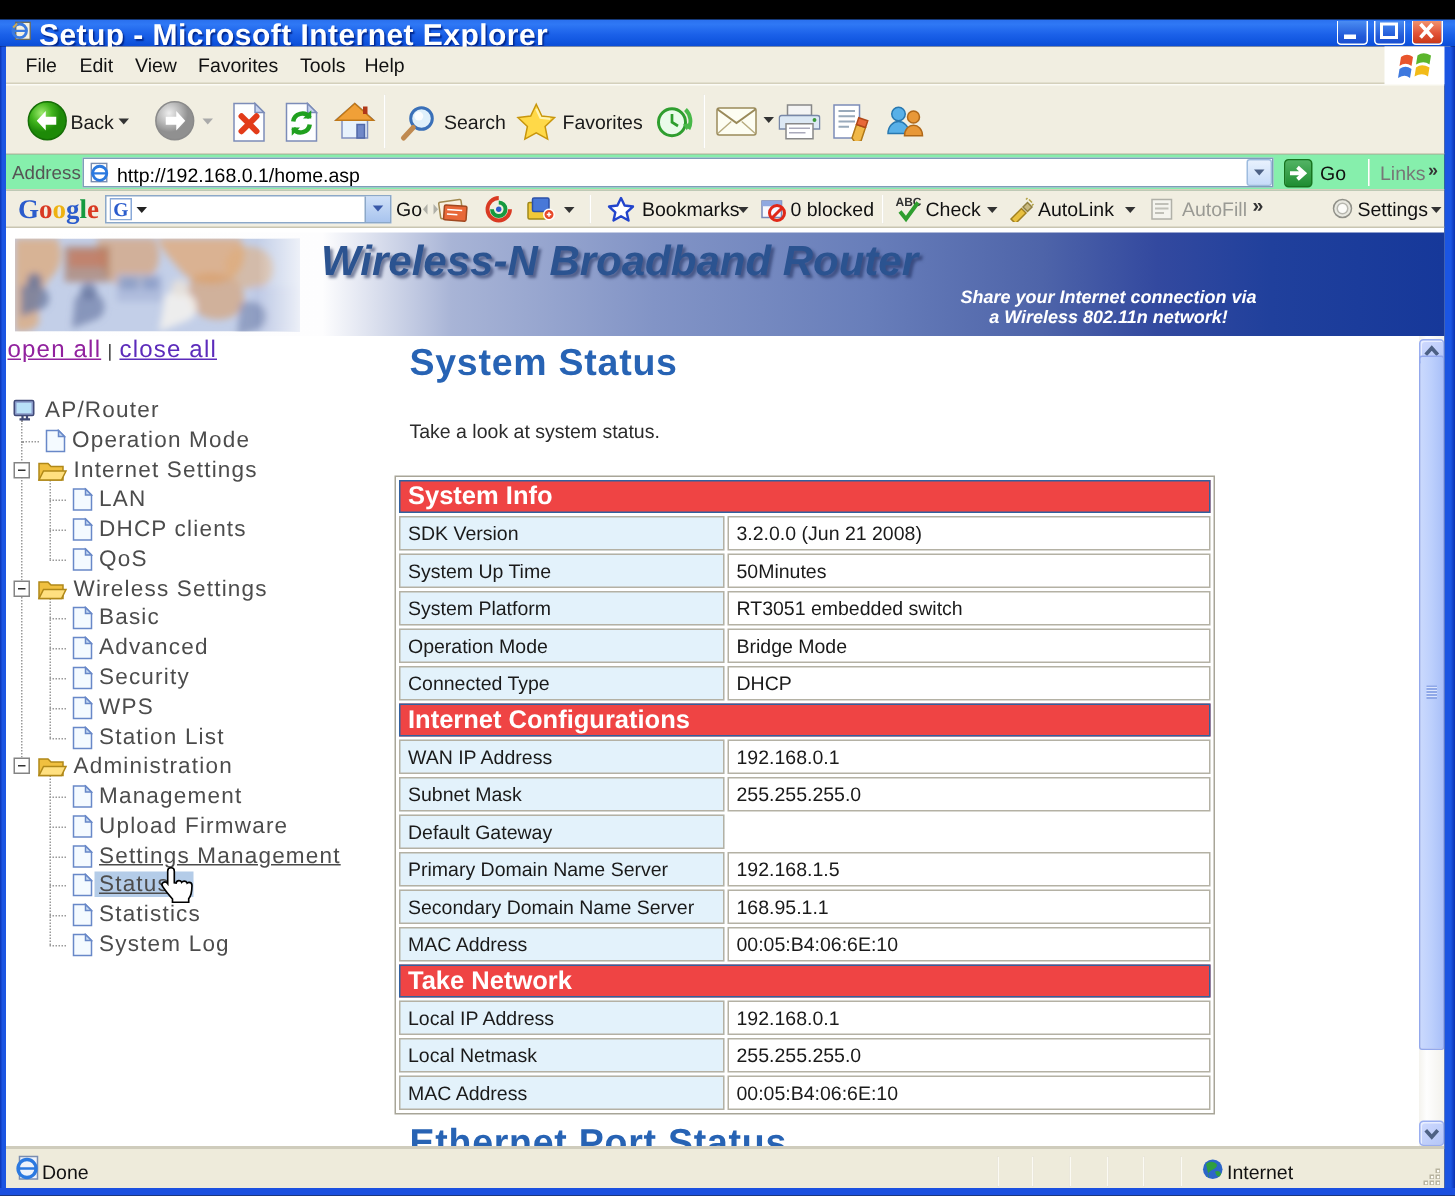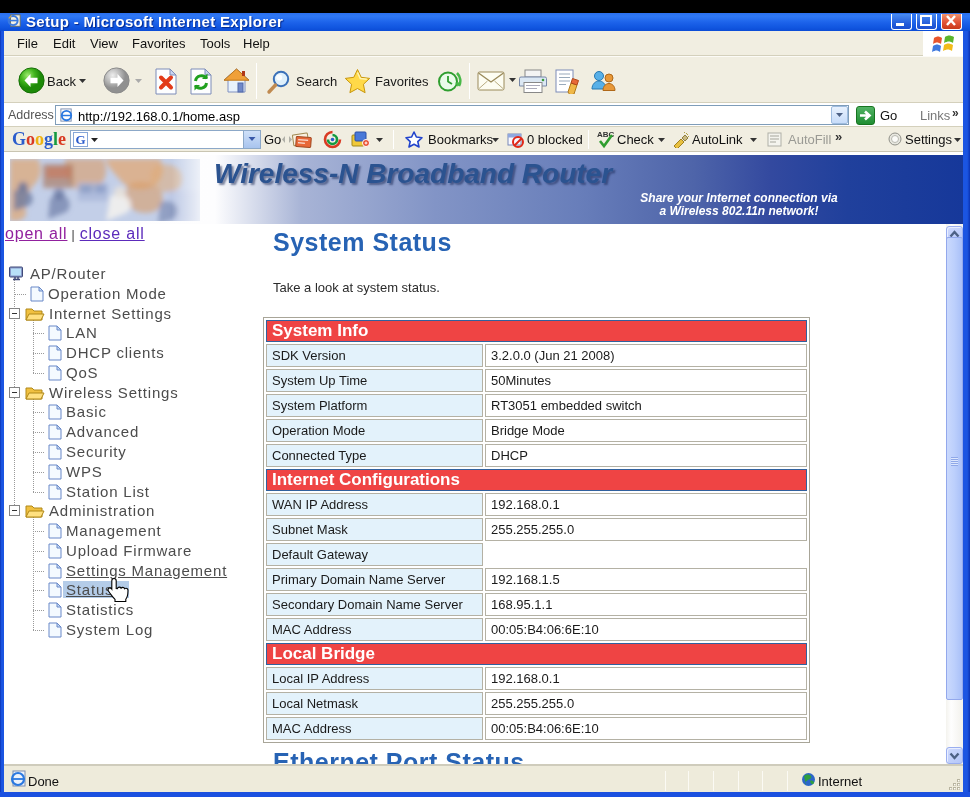--- a/index.html
+++ b/index.html
@@ -1,39 +1,39 @@
 <!DOCTYPE html>
 <html><head><meta charset="utf-8">
 <style>
 *{margin:0;padding:0;box-sizing:border-box}
 html,body{width:970px;height:797px;background:#000;font-family:"Liberation Sans",sans-serif;overflow:hidden}
 #root{position:absolute;left:0;top:0;width:970px;height:797px;background:#000}
 .abs{position:absolute}
 
 #titlebar{left:0;top:13px;width:970px;height:18px;background:linear-gradient(180deg,#2a70ee 0%,#2f78f5 18%,#1b61e9 55%,#1156e0 80%,#0b4cd6 100%)}
 #tbicon{left:7px;top:14px;width:14px;height:14px}
-#tbtext{left:26px;top:13px;color:#fff;font-weight:bold;font-size:15px;letter-spacing:.3px;text-shadow:1px 1px 1px #00268c;white-space:nowrap}
+#tbtext{left:26px;top:13px;color:#fff;font-weight:bold;font-size:20px;letter-spacing:.3px;text-shadow:1px 1px 1px #00268c;white-space:nowrap}
 .wbtn{top:14px;width:21px;height:16px;border-radius:0 0 3px 3px;border:1px solid #fff;border-top:none;color:#fff;text-align:center;font-size:11px;line-height:14px;font-weight:bold}
 #bmin{left:891px;background:linear-gradient(180deg,#4a8cf2,#2159d8 70%,#1b4fd0)}
 #bmax{left:916px;background:linear-gradient(180deg,#4a8cf2,#2159d8 70%,#1b4fd0)}
 #bclose{left:941px;background:linear-gradient(180deg,#f0936e,#e25338 55%,#c83818)}
 
 #bleft{z-index:20;left:0;top:31px;width:4px;height:761px;background:linear-gradient(90deg,#0b33b3,#1b55e2 40%,#1b55e2)}
 #bright{z-index:20;left:963px;top:31px;width:7px;height:761px;background:linear-gradient(90deg,#1b55e2,#1b55e2 60%,#0b33b3)}
 #bbottom{z-index:20;left:0;top:792px;width:970px;height:5px;background:#1b50e0}
 
 #menubar{left:4px;top:31px;width:959px;height:25px;background:#f1eee1;border-bottom:1px solid #d4d0bc}
 .menuitem{position:absolute;top:5px;font-size:13px;color:#111}
 #flagbox{left:919px;top:0;width:44px;height:25px;background:#fff}
 
 #toolbar{left:4px;top:56px;width:959px;height:47px;background:#f1eee1;border-top:1px solid #fcfbf6;border-bottom:1px solid #d4d0bc}
 .tbtext{position:absolute;font-size:13px;color:#1a1a1a}
 .sep{position:absolute;width:1px;background:#cdc9b8;border-right:1px solid #fff}
 
-#addrbar{left:4px;top:103px;width:959px;height:24px;background:#ffffff;border-bottom:1px solid #d4d0bc}
+#addrbar{left:4px;top:103px;width:959px;height:24px;background:#86efac;border-bottom:1px solid #d4d0bc}
 #addrfield{left:51px;top:2px;width:794px;height:20px;background:#fff;border:1px solid #7f9db9}
 #addrtext{left:22px;top:3px;font-size:13px;color:#000;white-space:nowrap}
 #addrdrop{right:0;top:0;width:17px;height:18px;background:linear-gradient(180deg,#e8f1fd,#c7dcf9);border:1px solid #9ebcdf;border-radius:2px}
 #gobtn{left:852px;top:3px;width:19px;height:19px;border-radius:3px;background:linear-gradient(180deg,#52b364,#1f8d32);border:1px solid #17741f}
 
 #googlebar{left:4px;top:127px;width:959px;height:25px;background:#f1eee1;border-bottom:1px solid #c9c5b2}
 #gbox{left:66px;top:3px;width:191px;height:19px;background:#fff;border:1px solid #8ca8c8}
 #gboxdrop{right:0;top:0;width:17px;height:17px;background:linear-gradient(180deg,#cfe0f8,#a8c4ee);border-left:1px solid #8ca8c8}
 
 #viewport{left:4px;top:152px;width:959px;height:612px;background:#fff;overflow:hidden}
@@ -508,21 +508,21 @@
             </tr>
         <tr>
               <td class="l">Secondary Domain Name Server</td>
               <td class="r">168.95.1.1</td>
             </tr>
         <tr>
               <td class="l">MAC Address</td>
               <td class="r">00:05:B4:06:6E:10</td>
             </tr>
         <tr>
-              <td class="hd" colspan="2">Local Bridge</td>
+              <td class="hd" colspan="2">Take Network</td>
             </tr>
         <tr>
               <td class="l">Local IP Address</td>
               <td class="r">192.168.0.1</td>
             </tr>
         <tr>
               <td class="l">Local Netmask</td>
               <td class="r">255.255.255.0</td>
             </tr>
         <tr>

